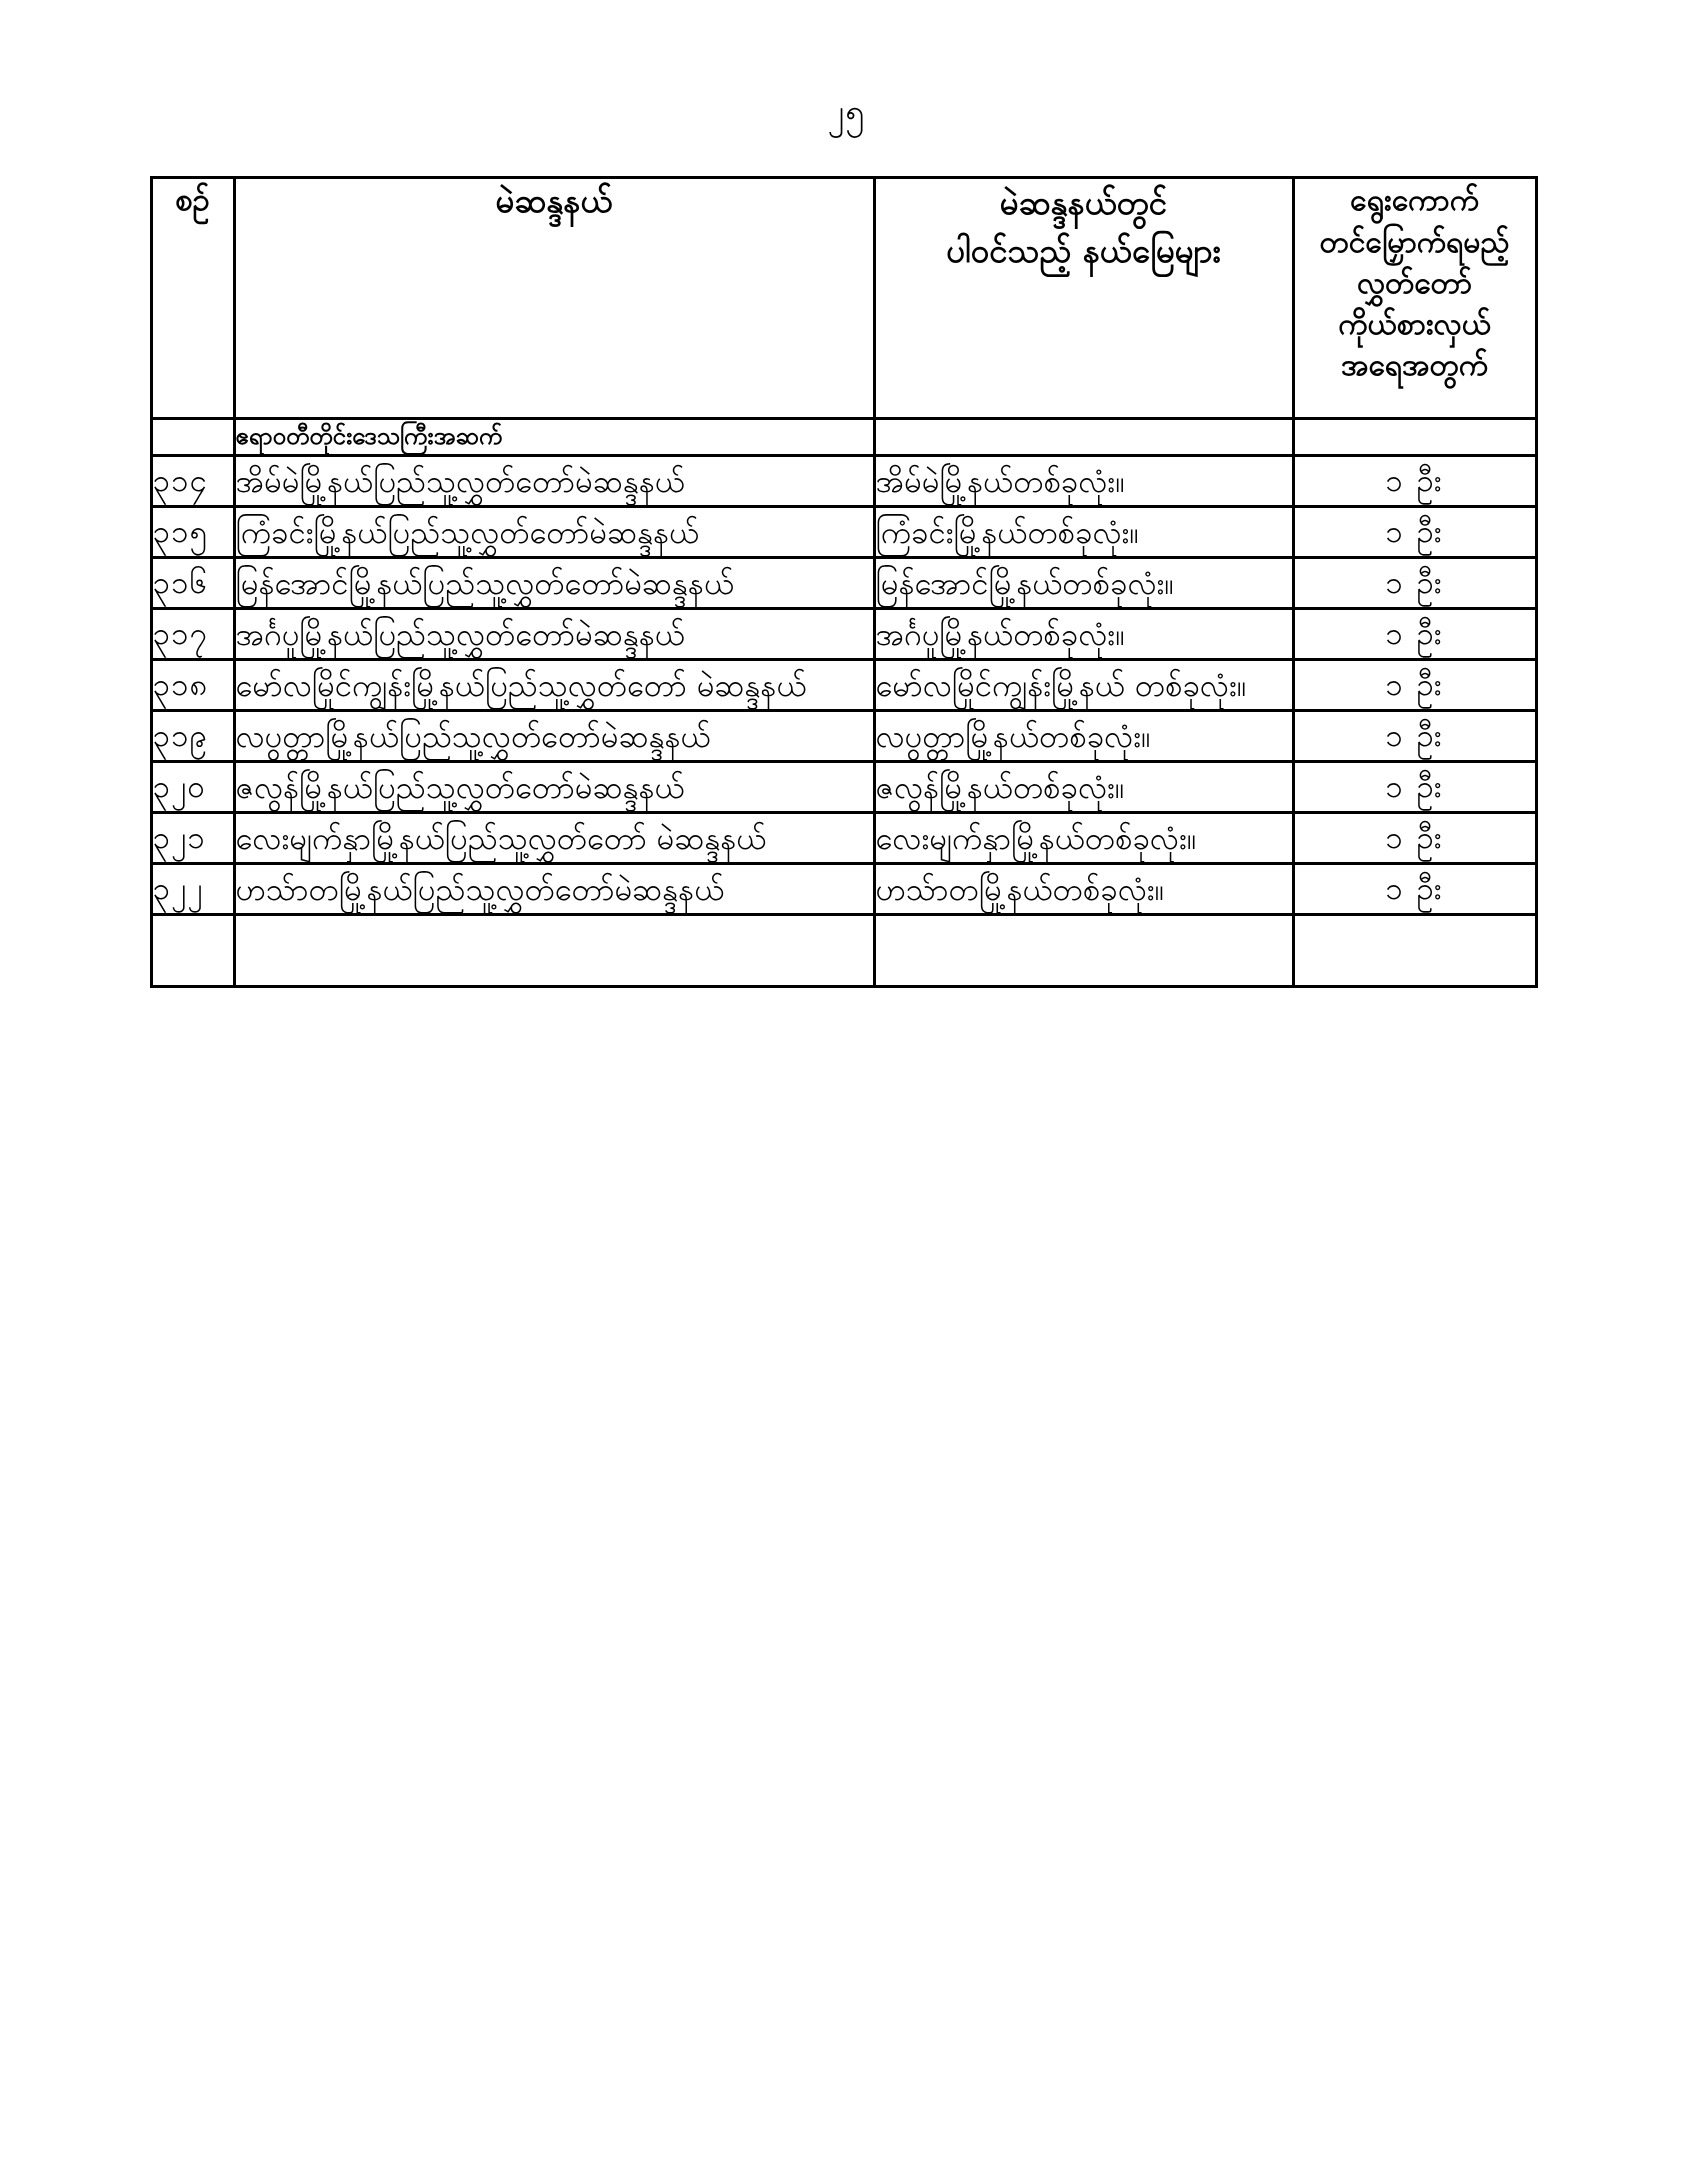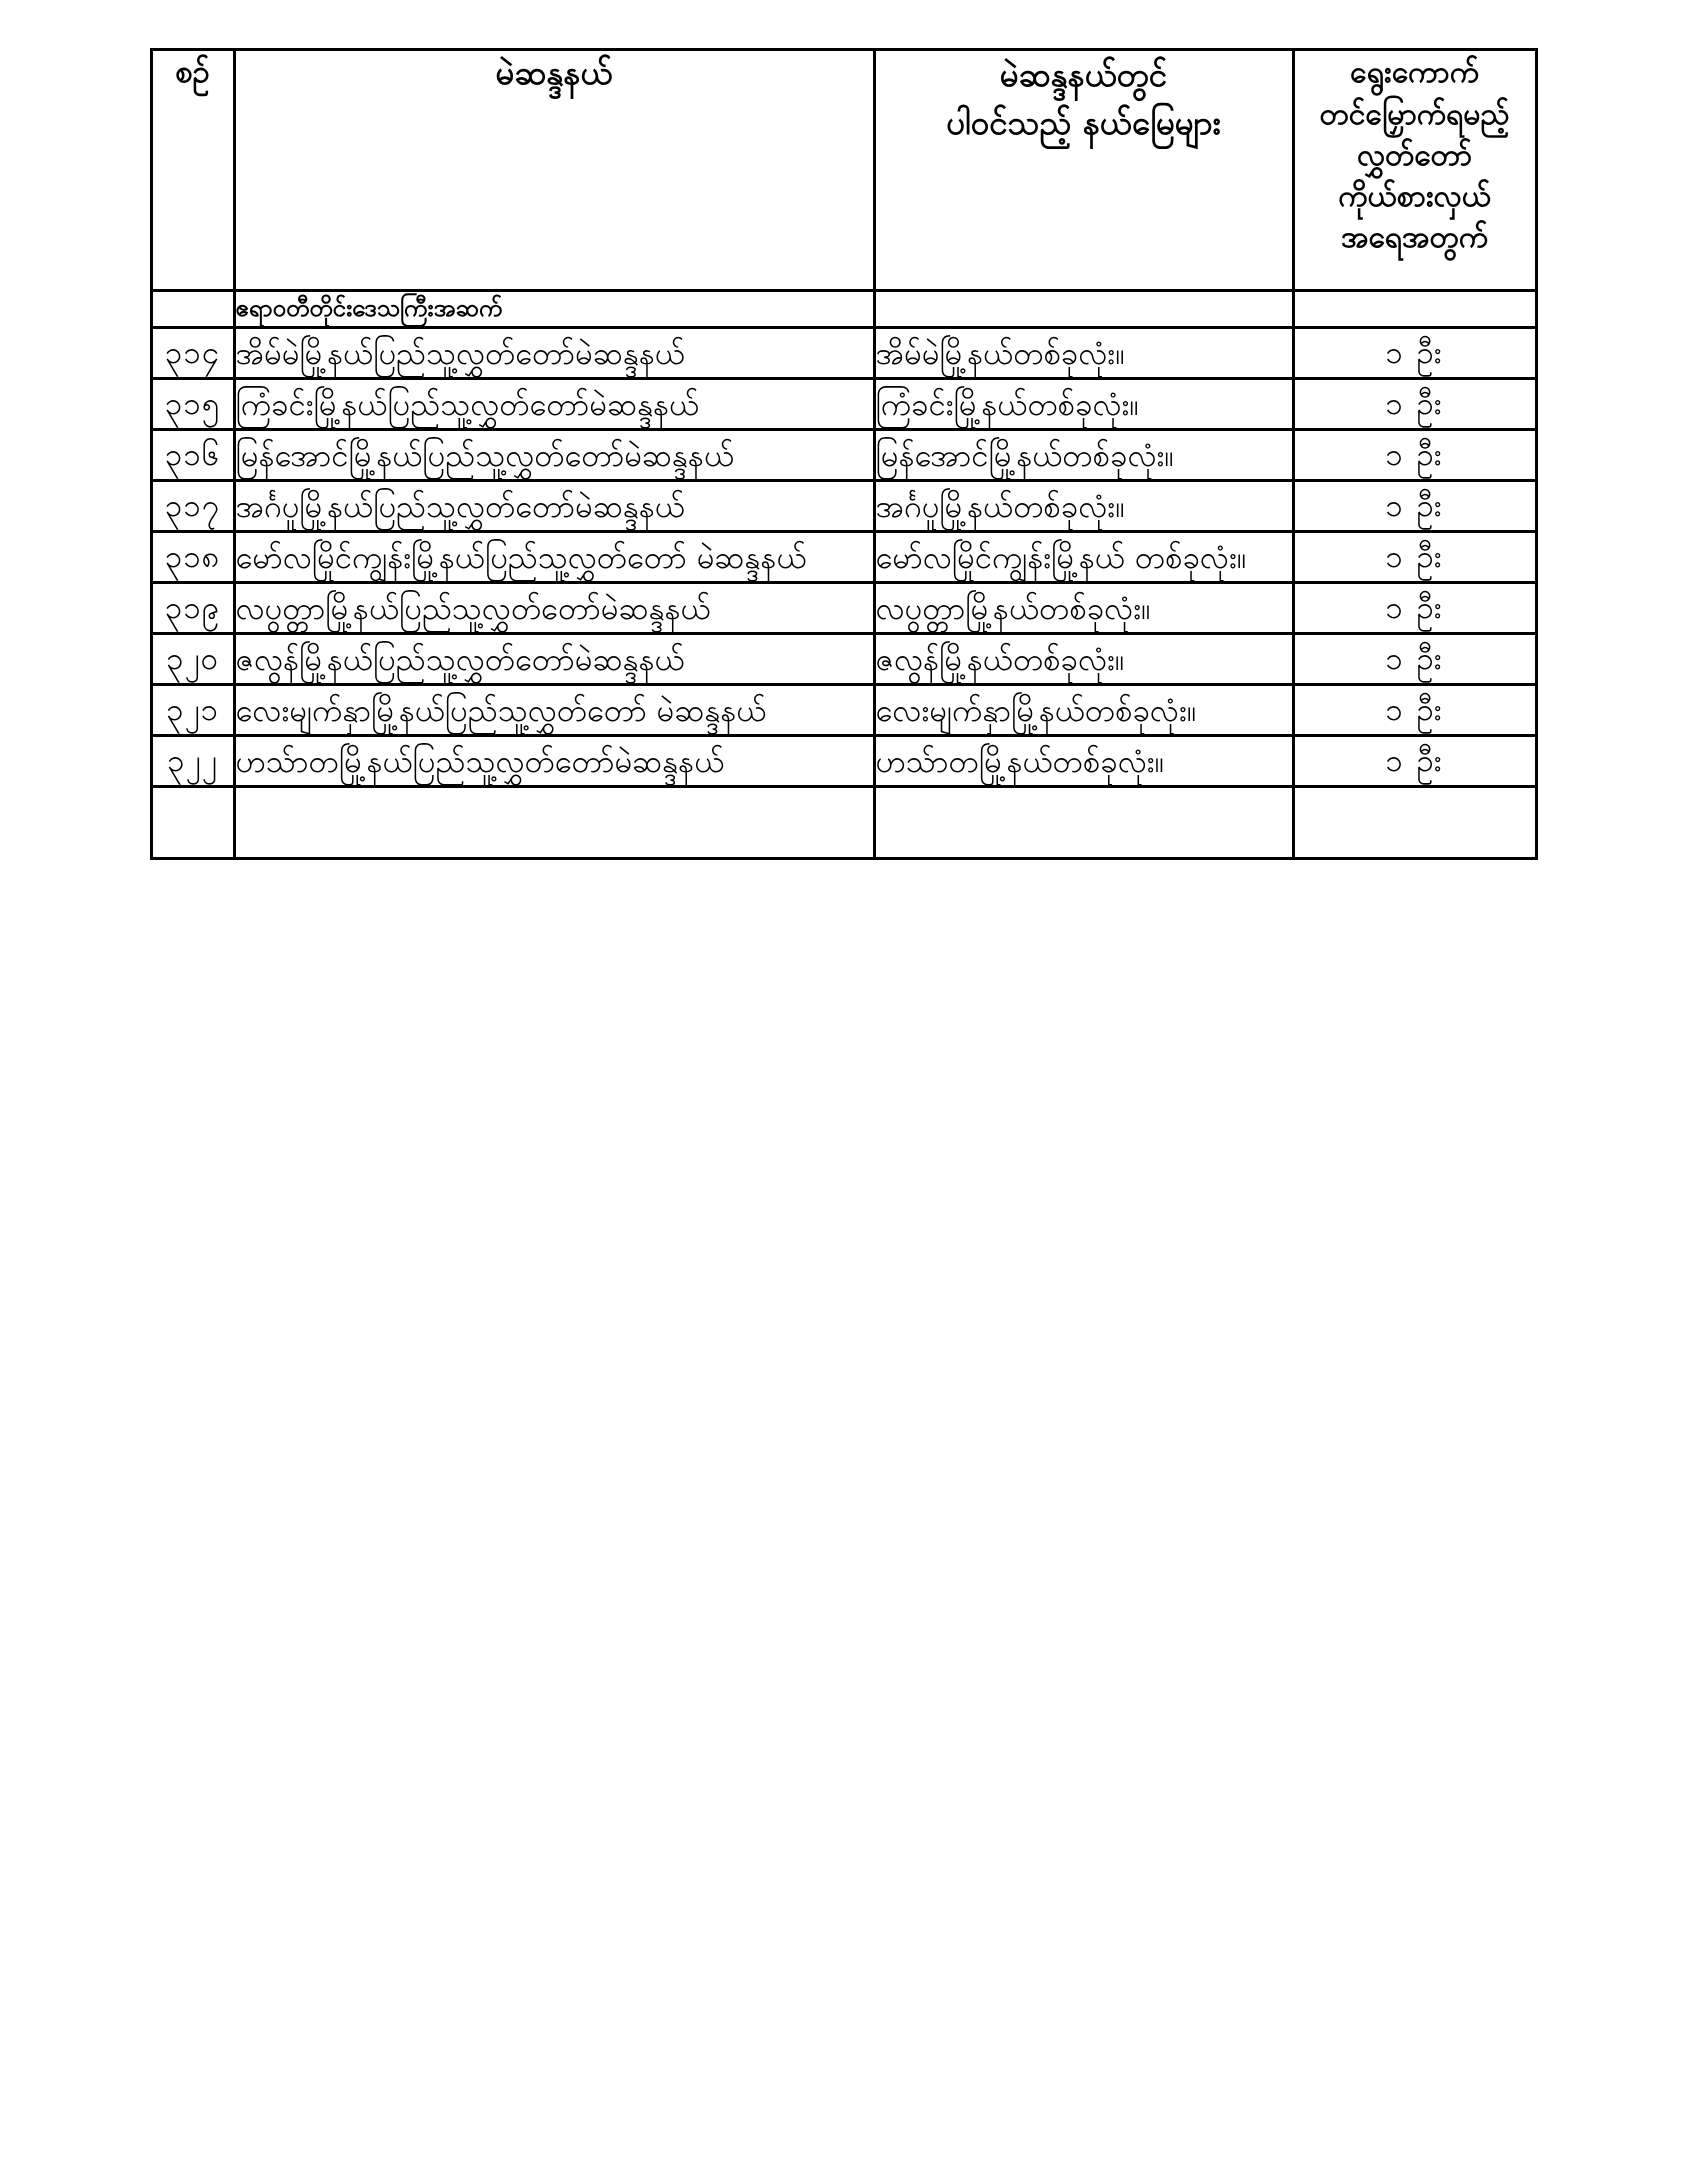--- a/index.html
+++ b/index.html
@@ -95,21 +95,21 @@
     padding-top: 8px;
   }
   .section-title {
     font-size: 24px;
     font-weight: bold;
     padding: 10px 0 4px 12px;
     line-height: 1.4;
   }
   .cell-no {
     font-size: 31px;
-    text-align: center;
+    text-align: left;
     padding: 14px 4px 10px 4px;
     line-height: 1.5;
     letter-spacing: 1px;
   }
   .cell-name {
     font-size: 31px;
     padding: 14px 8px 10px 12px;
     line-height: 1.55;
   }
   .cell-area {
@@ -129,20 +129,21 @@
   }
   .sec-empty {
     height: 10px;
   }
 </style>
 </head>
 <body>
 
 <div class="page">
 
+  <div class="page-number">၂၅</div>
 
   <div class="table-wrap">
     <table class="main">
       <colgroup>
         <col class="c1">
           <col class="c2">
           <col class="c3">
           <col class="c4">
       </colgroup>
       <thead>

